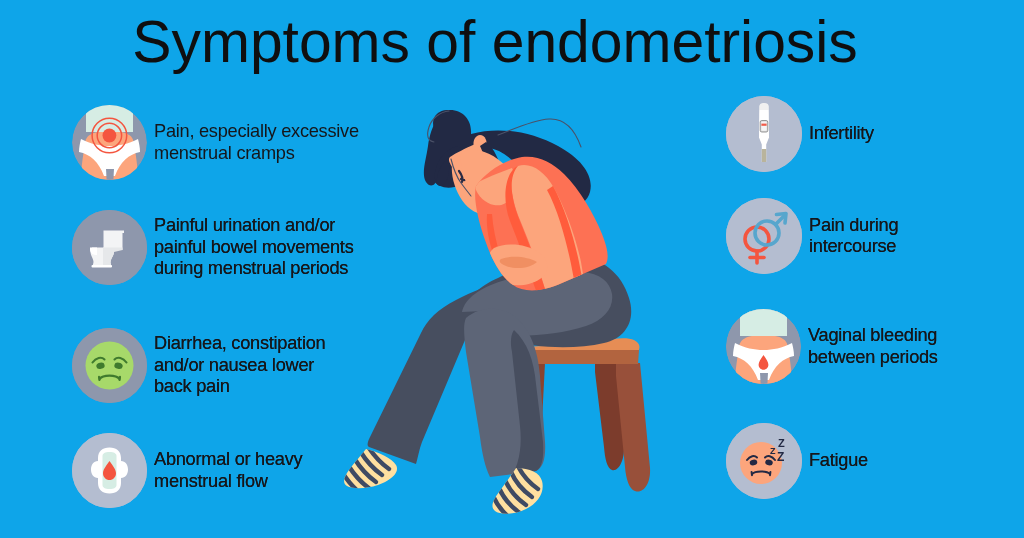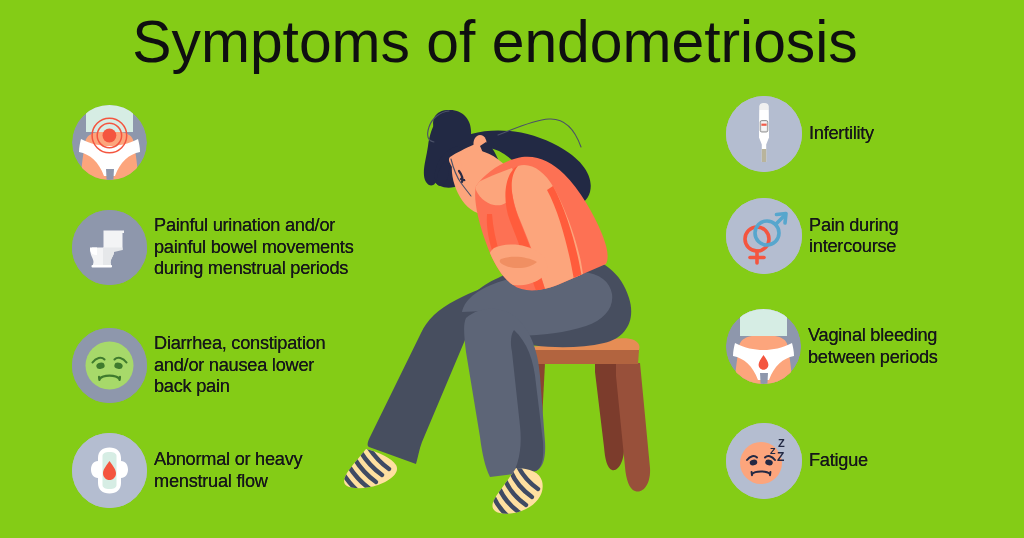--- a/index.html
+++ b/index.html
@@ -1,20 +1,20 @@
 <!DOCTYPE html>
 <html><head>
 <meta charset="utf-8">
 <title>Symptoms of endometriosis</title>
 <style>
   html,body{margin:0;padding:0;}
   body{width:1024px;height:538px;overflow:hidden;background:#fce9e4;
        font-family:"Liberation Sans", sans-serif;
        -webkit-font-smoothing:antialiased;}
-  #stage{position:relative;width:1024px;height:538px;background:#84cc16;}
+  #stage{position:relative;width:1024px;height:538px;background:#0ea5e9;}
   #title{position:absolute;left:-17px;top:11px;width:1024px;text-align:center;
          font-size:58.8px;line-height:62px;color:#0f0f10;letter-spacing:0px;
          white-space:nowrap;}
   .item{position:absolute;display:flex;align-items:center;}
   .ico{position:relative;flex:0 0 auto;}
   .ico svg{display:block;}
   .label{font-size:18.2px;line-height:21.5px;color:#16161a;white-space:pre-line;letter-spacing:-0.25px;}
   #hero{position:absolute;left:0px;top:0px;}
 </style>
 </head>
@@ -36,20 +36,22 @@
           <path d="M13 40 C13 31 19 26 37.5 26 C56 26 62 31 62 40 C64 50 66 62 66 80 L9 80 C9 62 11 50 13 40 Z" fill="#fca57c"></path>
           <path d="M14 -2 L61 -2 L61 27 L14 27 Z" fill="#d6ede4"></path>
           <path d="M9 34 C19 39 28 41 37.5 41 C47 41 56 39 66 34 C67 38 68 42 68 47 C57 49 48 57 43 71 L32 71 C27 57 18 49 7 47 C7 42 8 38 9 34 Z" fill="#ffffff"></path>
           <path d="M34 64 L42 64 L41 82 L35 82 Z" fill="#8e97ac"></path>
           <circle cx="37.4" cy="30.5" r="6.9" fill="#f4553f"></circle>
           <circle cx="37.4" cy="30.5" r="12.2" fill="none" stroke="#f4553f" stroke-width="1.5"></circle>
           <circle cx="37.4" cy="30.5" r="17.3" fill="none" stroke="#f4553f" stroke-width="1.5"></circle>
         </g>
     </svg>
     </span>
+    <span class="label" style="margin-left:7px;">Pain, especially excessive
+menstrual cramps</span>
   </div>
 
   <div class="item" style="left:72px;top:210px;">
     <span class="ico">
       <svg width="75" height="75" viewBox="0 0 75 75">
         <circle cx="37.5" cy="37.5" r="37.5" fill="#8e97ac"></circle>
         <path d="M31.5 20.5 L52 20.5 L52 23 L50.5 23 L50.5 40 L31.5 40 Z" fill="#f3f4f5"></path>
         <path d="M20 37.5 L42 37.5 L42 42 C42 46 38.5 48.5 38.5 52.5 L39.5 57 L20.5 57 L21.5 52 C21.5 48.5 18.5 46 18.5 42 Z" fill="#f3f4f5"></path>
         <path d="M18 37.5 L25 37.5 L25 45 C21 45 18 43 18 40 Z" fill="#ffffff"></path>
         <path d="M31 37.5 L42 37.5 L42 42 C42 46 38.5 48.5 38.5 52.5 L39.5 57 L31 57 Z" fill="#e6e8ea"></path>

